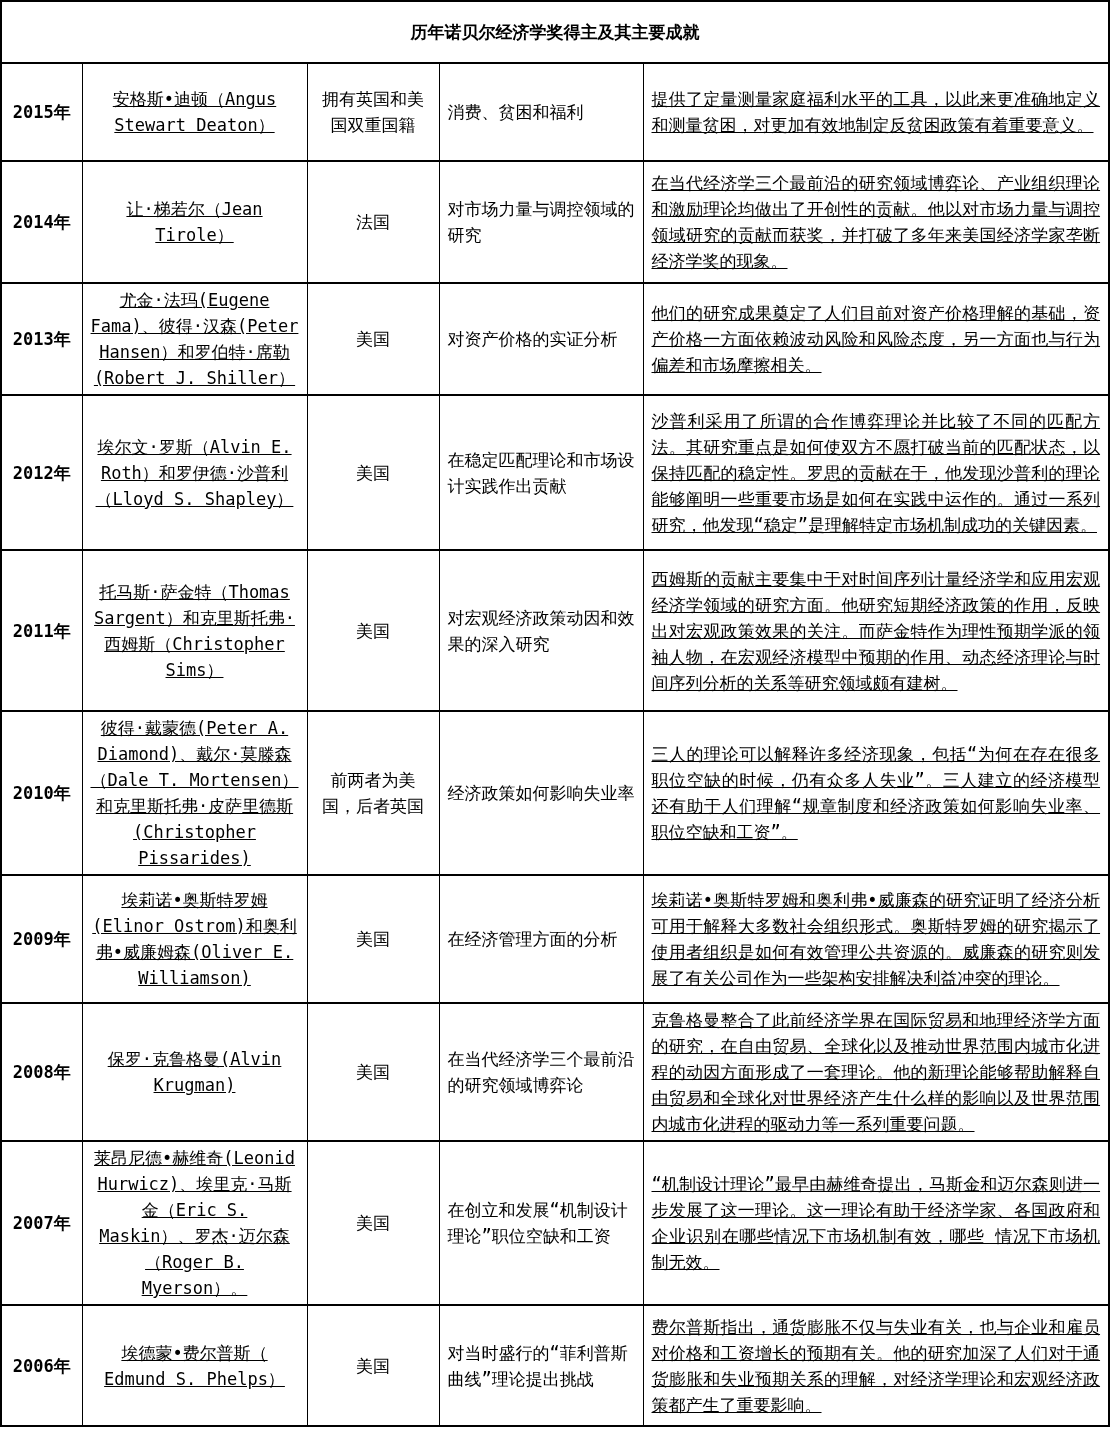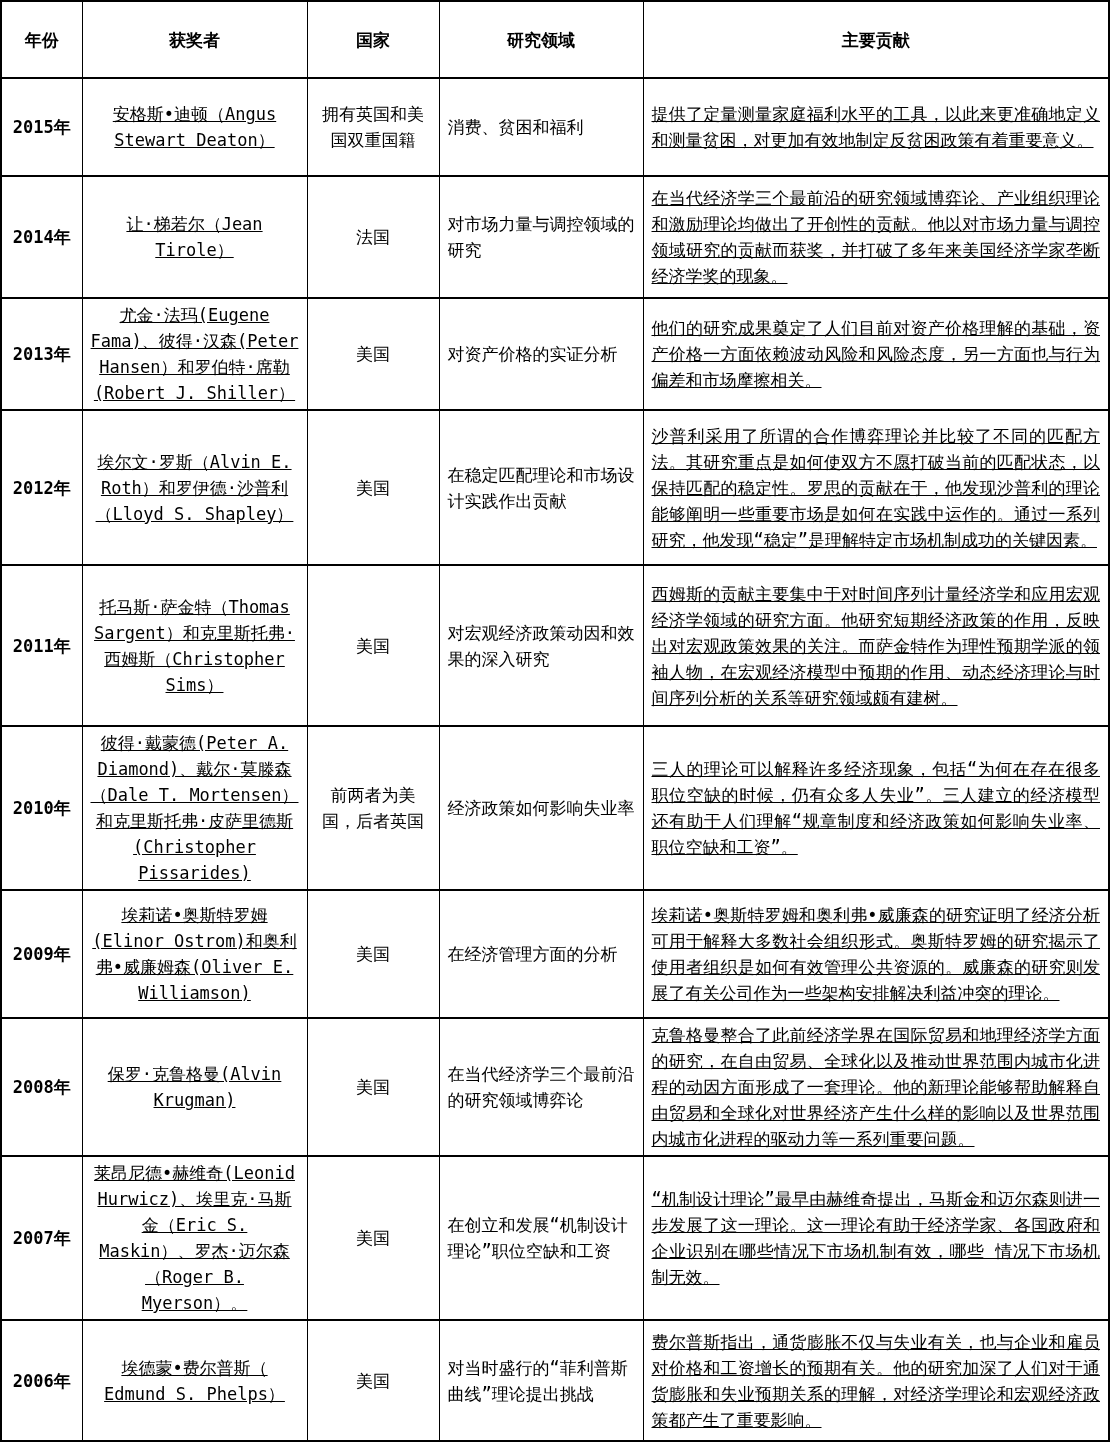--- a/index.html
+++ b/index.html
@@ -56,26 +56,22 @@
 <div class="page">
   <table class="doc-table">
     <colgroup>
       <col style="width:81px">
       <col style="width:225px">
       <col style="width:132px">
       <col style="width:204px">
       <col style="width:466px">
     </colgroup>
     <tbody>
-      <tr class="header-row">
-        <th>年份</th>
-        <th>获奖者</th>
-        <th>国家</th>
-        <th>研究领域</th>
-        <th>主要贡献</th>
+      <tr class="title-row">
+        <td colspan="5">历年诺贝尔经济学奖得主及其主要成就</td>
       </tr>
 
       <tr style="height:98px">
         <td class="year-cell">2015年</td>
         <td class="winner-cell">安格斯•迪顿（Angus Stewart Deaton）</td>
         <td class="country-cell">拥有英国和美国双重国籍</td>
         <td class="field-cell">消费、贫困和福利</td>
         <td class="contrib-cell">提供了定量测量家庭福利水平的工具，以此来更准确地定义和测量贫困，对更加有效地制定反贫困政策有着重要意义。</td>
       </tr>
 

